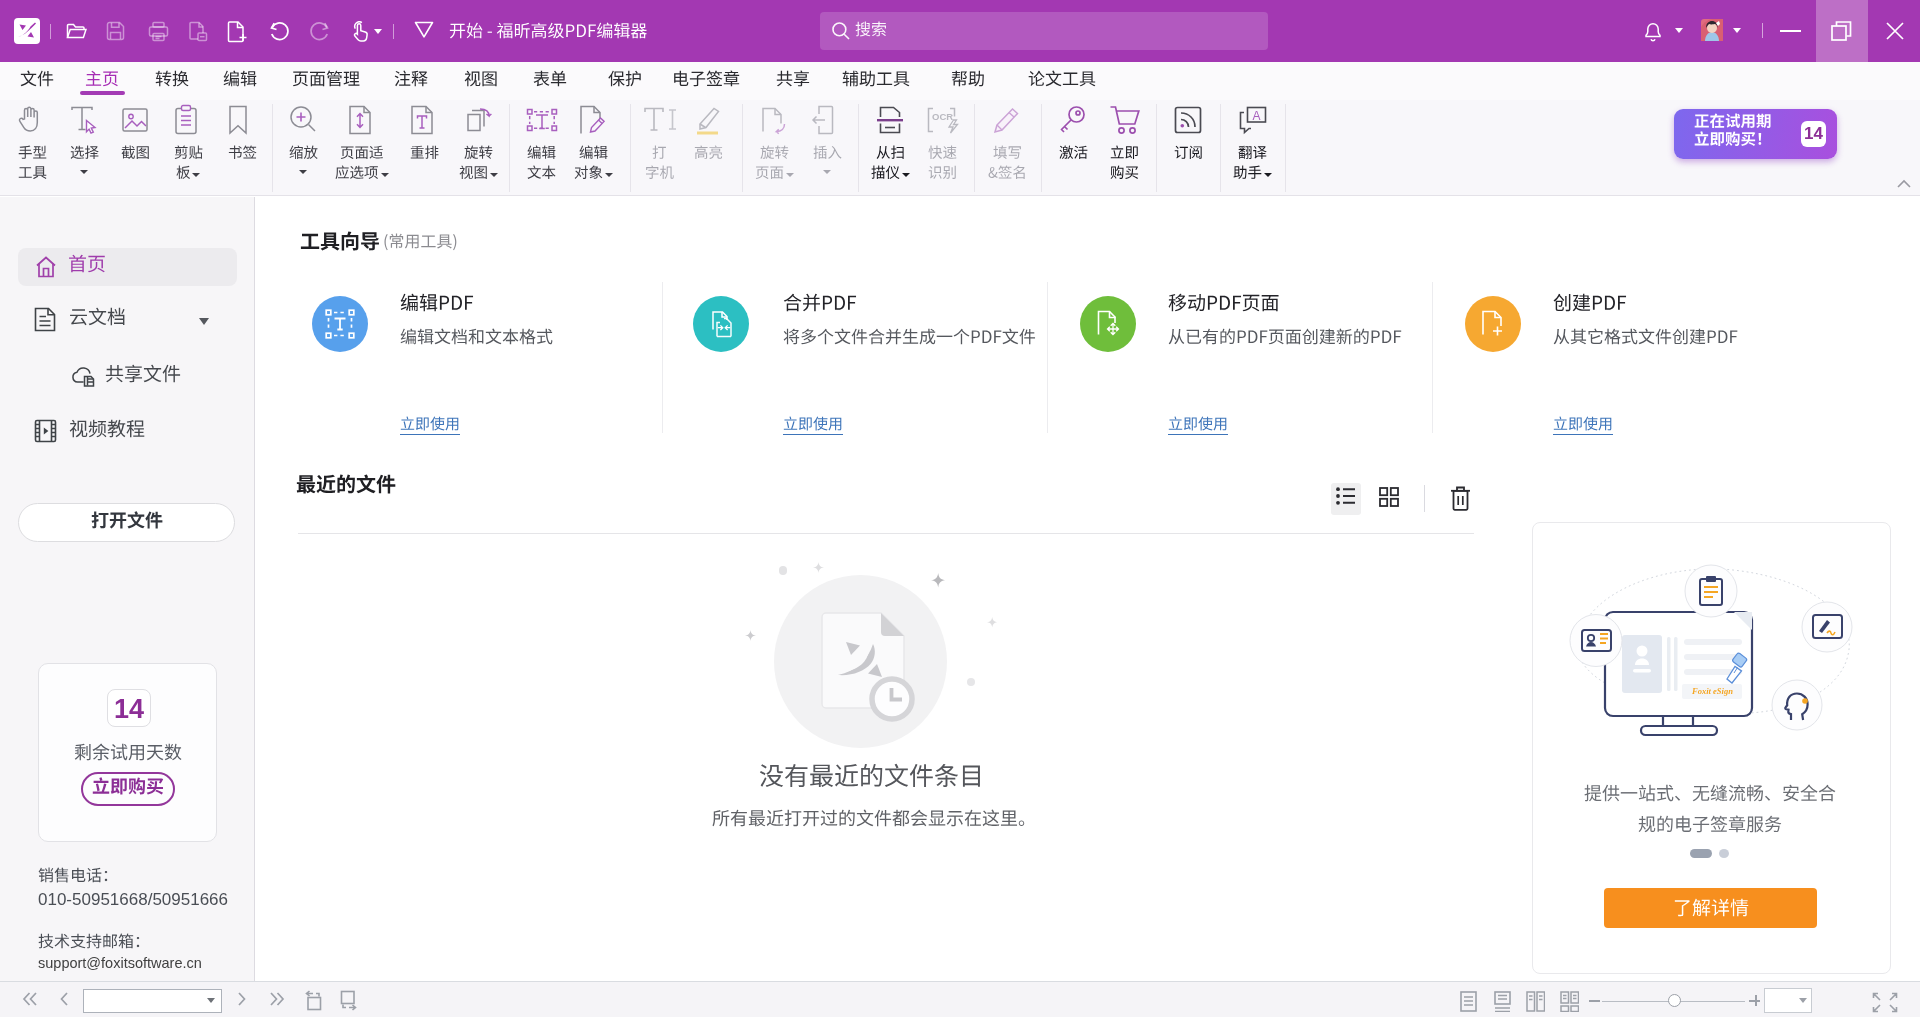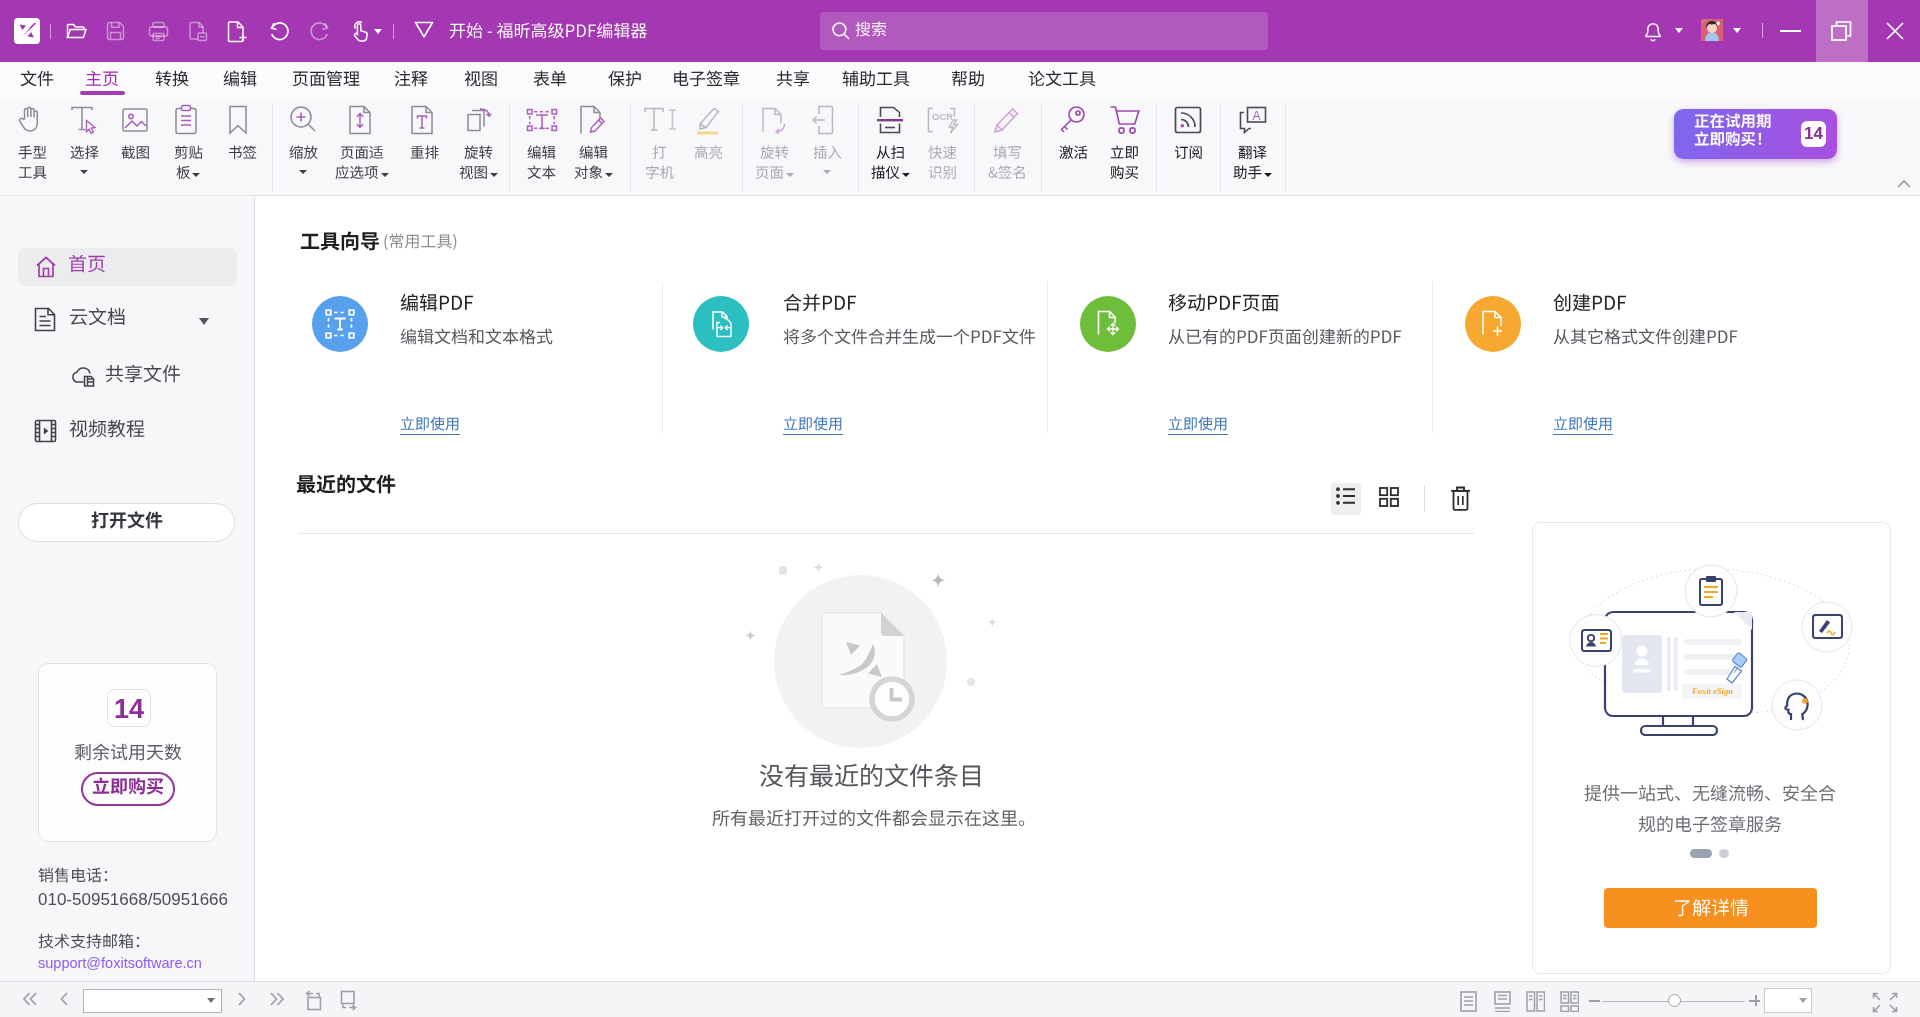--- a/index.html
+++ b/index.html
@@ -1045,21 +1045,21 @@
         <use href="#g123" x="0"></use>
         <use href="#g124" x="1000"></use>
         <use href="#g125" x="2000"></use>
         <use href="#g126" x="3000"></use>
         <use href="#g127" x="4000"></use>
         <use href="#g128" x="5000"></use>
         <use href="#g122" x="6000"></use>
       </g>
     </svg>
   </div>
-<div style="position:absolute;left:38px;top:955px;font-size:14.5px;color:#8b5cf6">support@foxitsoftware.cn</div>
+<div style="position:absolute;left:38px;top:955px;font-size:14.5px;color:#404040">support@foxitsoftware.cn</div>
 <div style="position:absolute;left:300px;top:230.5px;">
     <svg width="80.0" height="22" style="display:block;overflow:visible">
       <g transform="translate(0,17.6) scale(0.020000)" fill="#1F1F23">
         <use href="#g129" x="0"></use>
         <use href="#g130" x="1000"></use>
         <use href="#g131" x="2000"></use>
         <use href="#g132" x="3000"></use>
       </g>
     </svg>
   </div>

